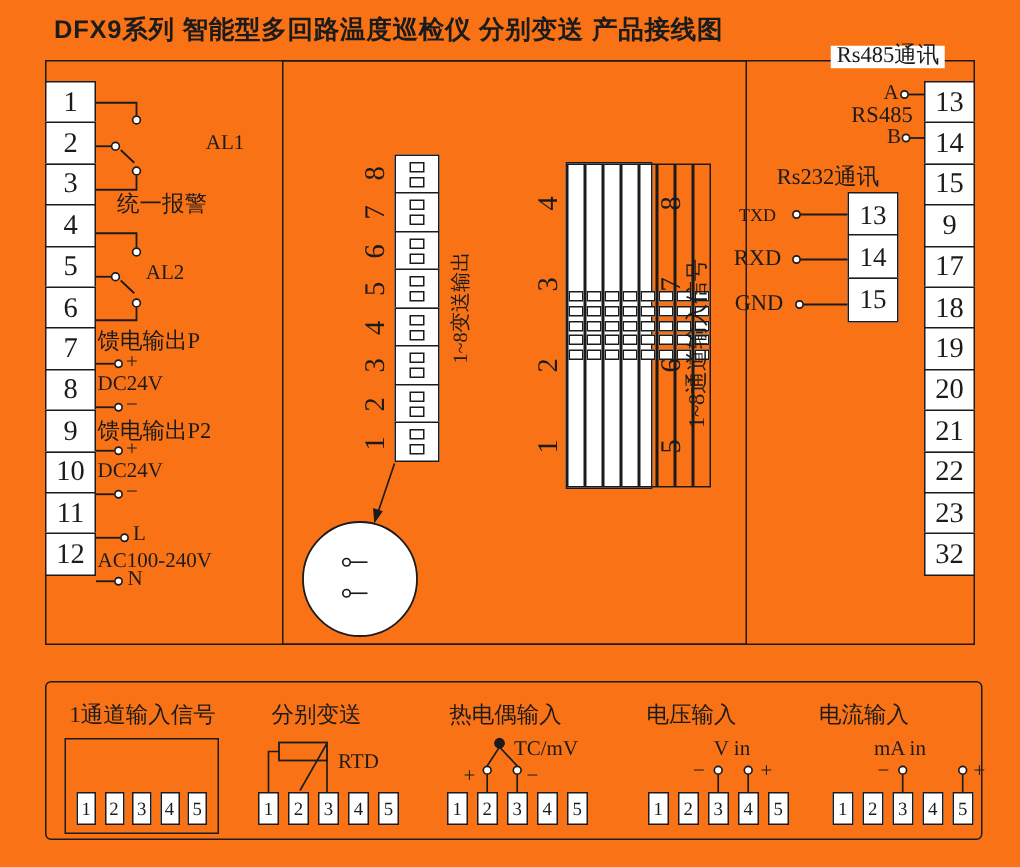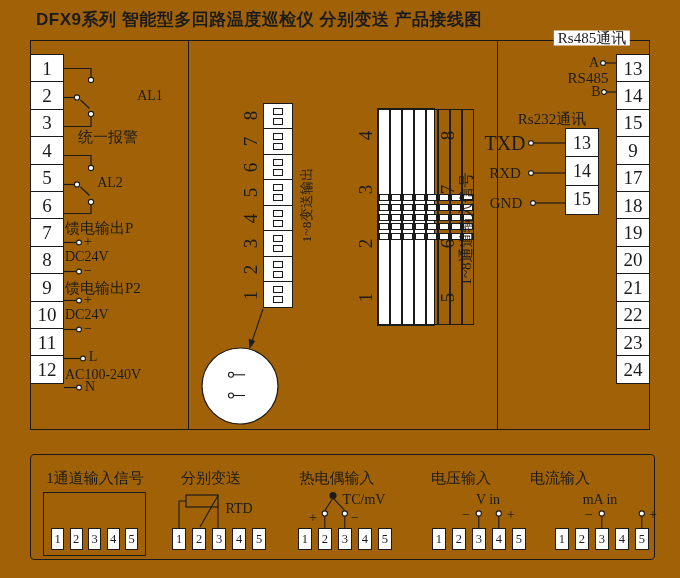--- a/index.html
+++ b/index.html
@@ -1,16 +1,16 @@
 <!DOCTYPE html>
 <html><head>
 <meta charset="utf-8">
 <style>
   html,body{margin:0;padding:0;background:#fff;}
-  .stage{position:relative;width:680px;height:578px;background:#a16207;
+  .stage{position:relative;width:680px;height:578px;background:#f97316;
          font-family:"Liberation Serif","DejaVu Serif",serif;color:#1b1b1b;overflow:hidden;}
   .abs{position:absolute;white-space:nowrap;line-height:1;}
   .ctr{position:absolute;transform:translate(-50%,-50%);white-space:nowrap;line-height:1;}
   .rot{position:absolute;transform:translate(-50%,-50%) rotate(-90deg);white-space:nowrap;line-height:1;}
   .box{position:absolute;box-sizing:border-box;border:1.7px solid #1b1b1b;}
   .title{position:absolute;left:36px;top:8px;font-family:"Liberation Sans","DejaVu Sans",sans-serif;
          font-weight:bold;font-size:17px;letter-spacing:0.5px;}
   .col{position:absolute;display:flex;flex-direction:column;}
   .tcell{box-sizing:border-box;height:29px;border:1.6px solid #1b1b1b;background:#fff;
          display:flex;align-items:center;justify-content:center;font-size:19px;flex:none;}
@@ -120,21 +120,21 @@
       <div class="tcell">
         <span>21</span>
       </div>
       <div class="tcell">
         <span>22</span>
       </div>
       <div class="tcell">
         <span>23</span>
       </div>
       <div class="tcell">
-        <span>24</span>
+        <span>32</span>
       </div>
     </div>
 
   <div class="ctr small" style="left:110px;top:96px;margin-left:40px;">AL1</div>
   <div class="ctr lbl" style="left:108px;top:137px;">统一报警</div>
   <div class="ctr small" style="left:110px;top:183px;">AL2</div>
   <div class="abs lbl" style="left:65px;top:221px;">馈电输出P</div>
   <div class="ctr small" style="left:88px;top:242px;">+</div>
   <div class="abs small" style="left:65px;top:250px;">DC24V</div>
   <div class="ctr small" style="left:88px;top:271px;">−</div>
@@ -307,41 +307,41 @@
     </div>
   <div class="minibox" style="left:245px;top:388px;">
       <span>1</span>
     </div>
 
   <div class="ctr lbl" style="left:592px;top:38px;background:#fdfdfd;padding:0 4px;">Rs485通讯</div>
   <div class="ctr small" style="left:594px;top:63px;">A</div>
   <div class="ctr small" style="left:588px;top:78px;font-size:15px;">RS485</div>
   <div class="ctr small" style="left:596px;top:92px;">B</div>
   <div class="ctr lbl" style="left:552px;top:119px;">Rs232通讯</div>
-  <div class="ctr small" style="left:505px;top:143px;font-size:20px;">TXD</div>
+  <div class="ctr small" style="left:505px;top:143px;font-size:12px;">TXD</div>
   <div class="ctr small" style="left:505px;top:173px;font-size:15px;text-align:center;">RXD</div>
   <div class="ctr small" style="left:506px;top:203px;font-size:15px;">GND</div>
   <div class="col" style="left:565px;top:128px;width:34px;">
 
   <div class="tcell rcell">
         <span>13</span>
       </div>
       <div class="tcell rcell">
         <span>14</span>
       </div>
       <div class="tcell rcell">
         <span>15</span>
       </div>
     </div>
 
   <div class="ctr lbl" style="left:95px;top:478px;">1通道输入信号</div>
   <div class="ctr lbl" style="left:211px;top:478px;">分别变送</div>
   <div class="ctr lbl" style="left:337px;top:478px;">热电偶输入</div>
   <div class="ctr lbl" style="left:461px;top:478px;">电压输入</div>
-  <div class="ctr lbl" style="left:560px;top:478px;">电流输入</div>
+  <div class="ctr lbl" style="left:576px;top:478px;">电流输入</div>
 
   <div class="box" style="left:43px;top:492px;width:103px;height:64px;border-width:1.2px;"></div>
   <div class="termrow" style="left:51px;top:528px;gap:5.5px;">
 
   <div class="lt" style="width:13px;">
         <span>1</span>
       </div>
       <div class="lt" style="width:13px;">
         <span>2</span>
       </div>

